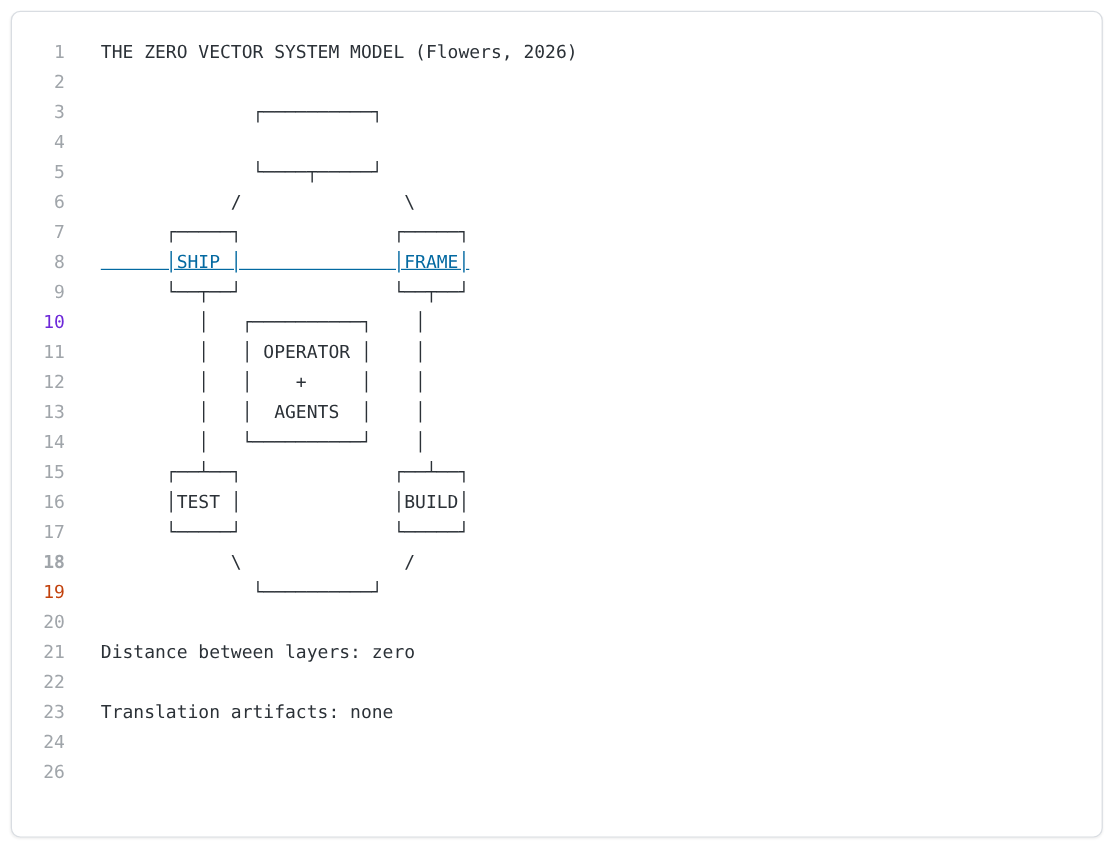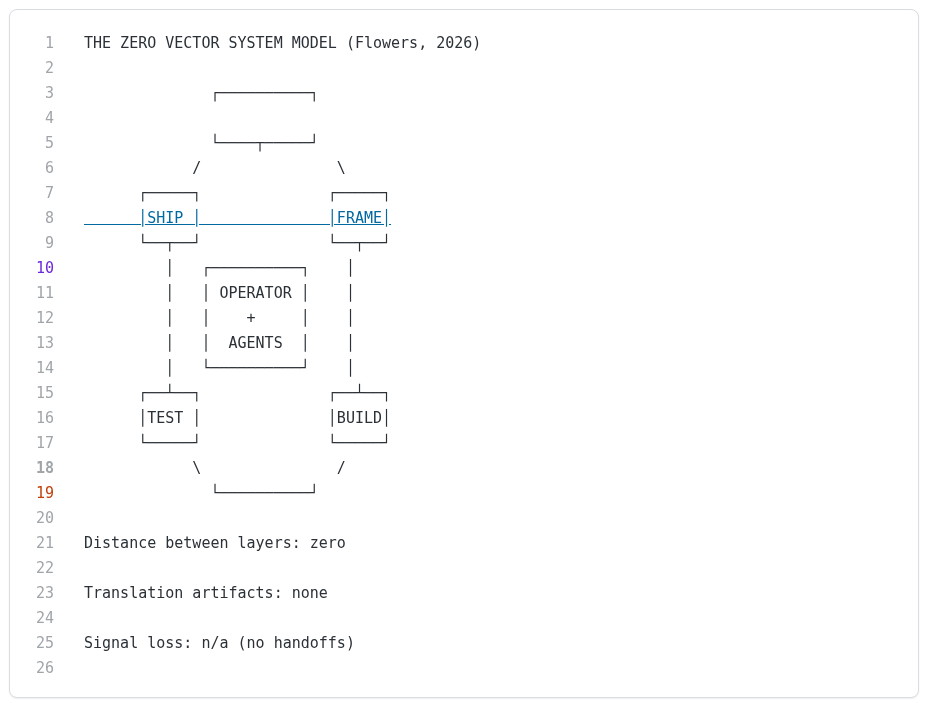--- a/index.html
+++ b/index.html
@@ -142,21 +142,17 @@
       </div>
       <div class="code-row">
         <span class="ln" style="color: rgb(160, 165, 170);">23</span>
         <span class="code-text" style="color: rgb(43, 49, 55);">Translation artifacts: none</span>
       </div>
       <div class="code-row">
         <span class="ln" style="color: rgb(160, 165, 170);">24</span>
         <span class="code-text" style="color: rgb(43, 49, 55);"></span>
       </div>
       <div class="code-row">
-        <span class="ln" style="color: rgb(160, 165, 170);">25</span>
-        <span class="code-text" style="color: rgb(43, 49, 55);">Signal loss: n/a (no handoffs)</span>
-      </div>
-      <div class="code-row">
         <span class="ln" style="color: rgb(160, 165, 170);">26</span>
         <span class="code-text" style="color: rgb(43, 49, 55);"></span>
       </div>
     </div>
 </div>
 
 </body></html>

